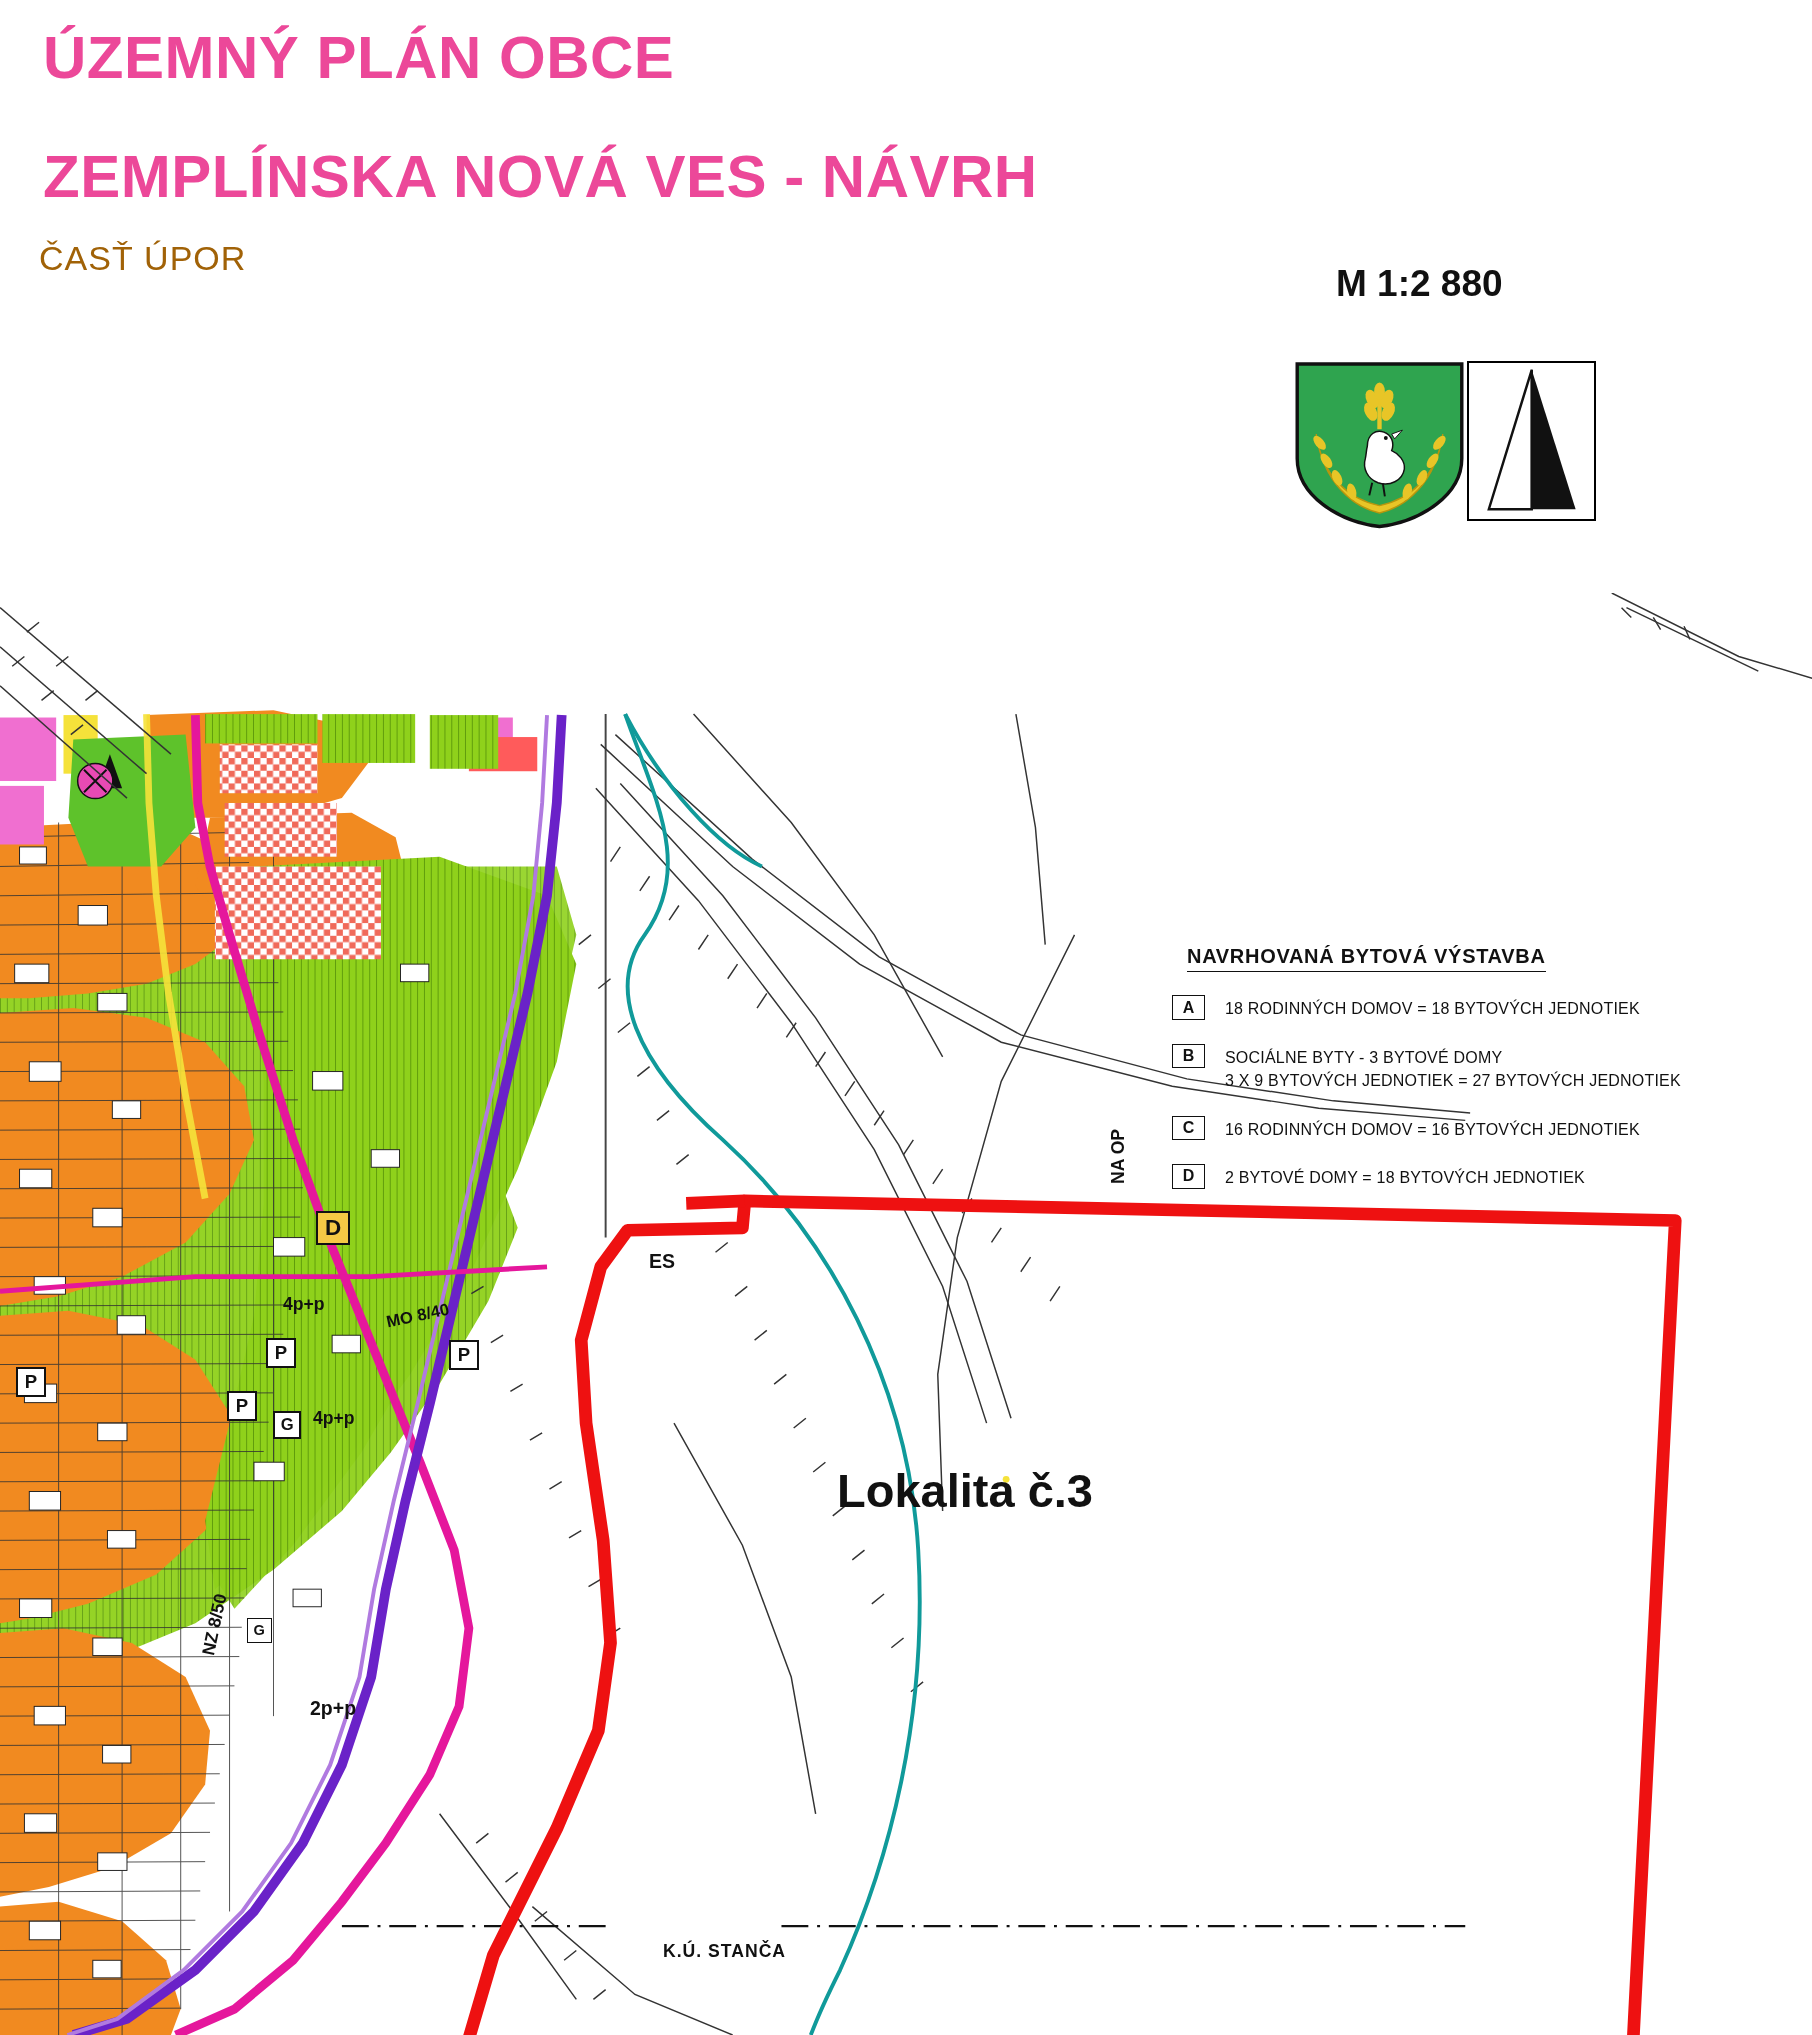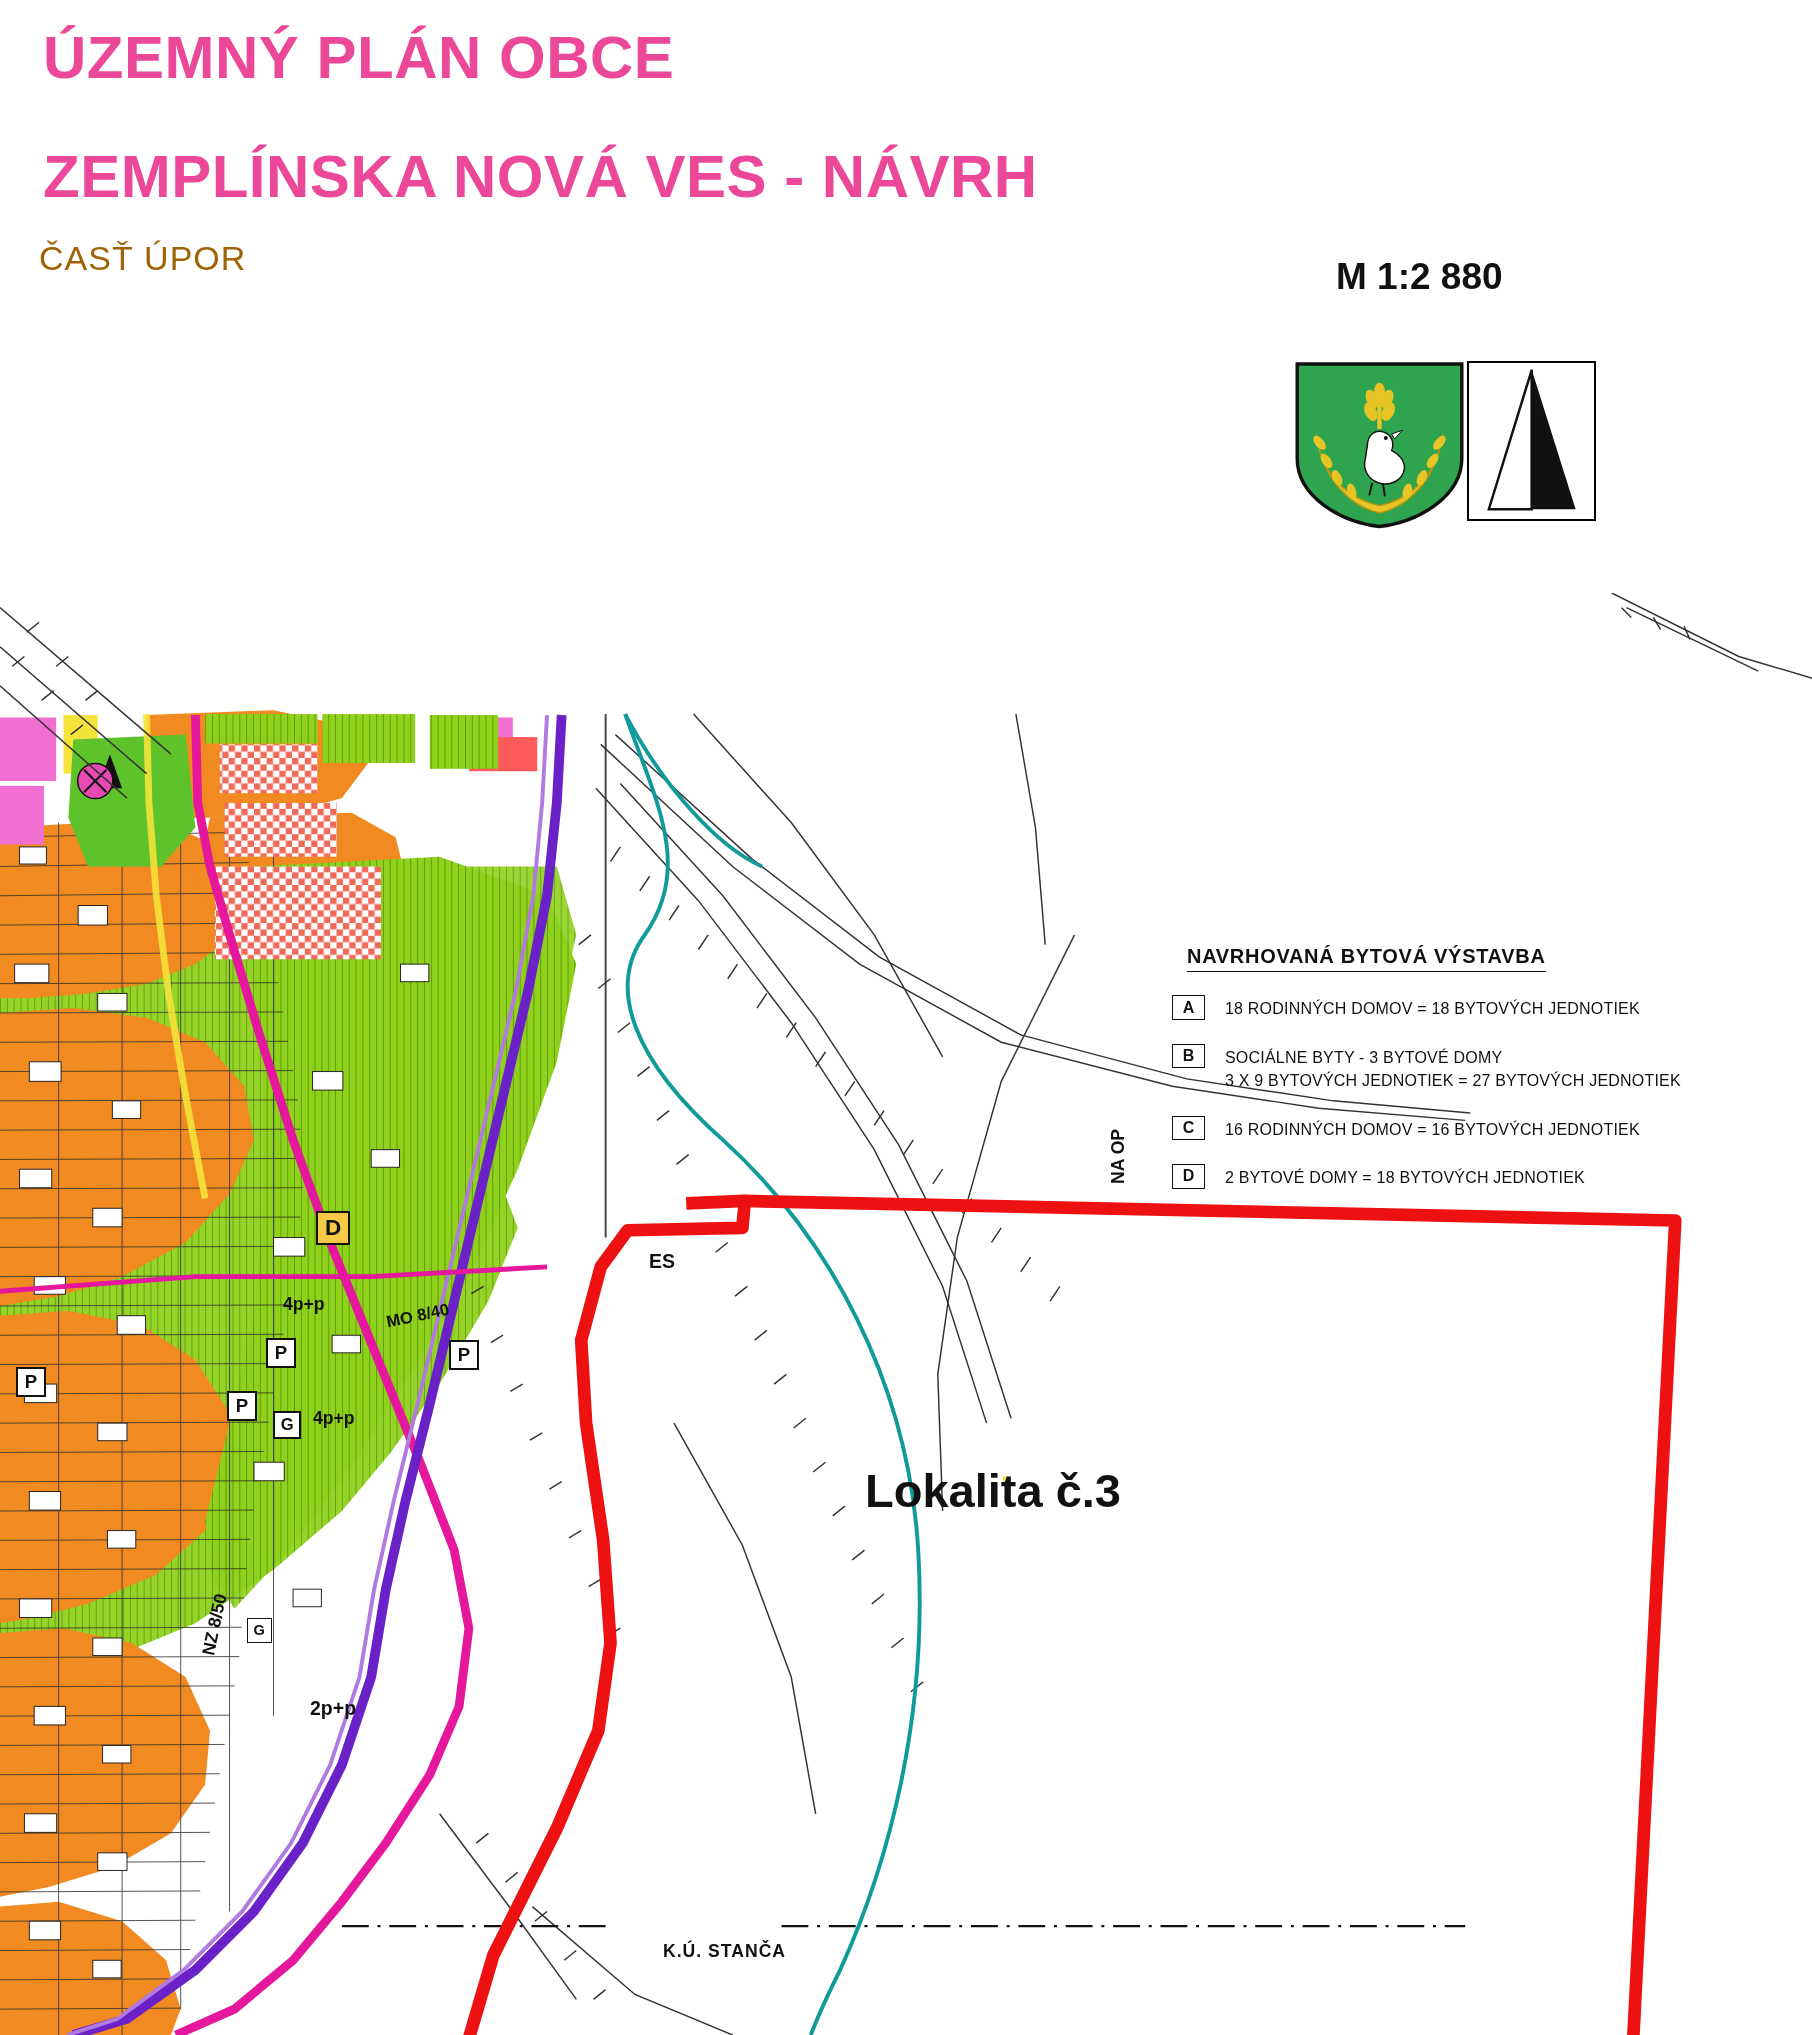--- a/index.html
+++ b/index.html
@@ -40,21 +40,21 @@
     top: 239px;
     font-size: 34px;
     font-weight: normal;
     color: #a16207;
     letter-spacing: 1px;
     white-space: nowrap;
   }
   #scale-label {
     position: absolute;
     left: 1336px;
-    top: 256px;
+    top: 263px;
     font-size: 37px;
     font-weight: bold;
     color: #111;
     white-space: nowrap;
   }
 
   
   #emblem-group {
     position: absolute;
     left: 1294px;
@@ -146,21 +146,20 @@
 
   
   #locality-label {
     position: absolute;
     left: 837px;
     top: 1463px;
     font-size: 47px;
     font-weight: bold;
     color: #111;
     white-space: nowrap;
-    margin-left: 28px;
   }
 
   
   #cadastre-label {
     position: absolute;
     left: 627px;
     top: 1941px;
     font-size: 17.6px;
     font-weight: bold;
     letter-spacing: 1px;

